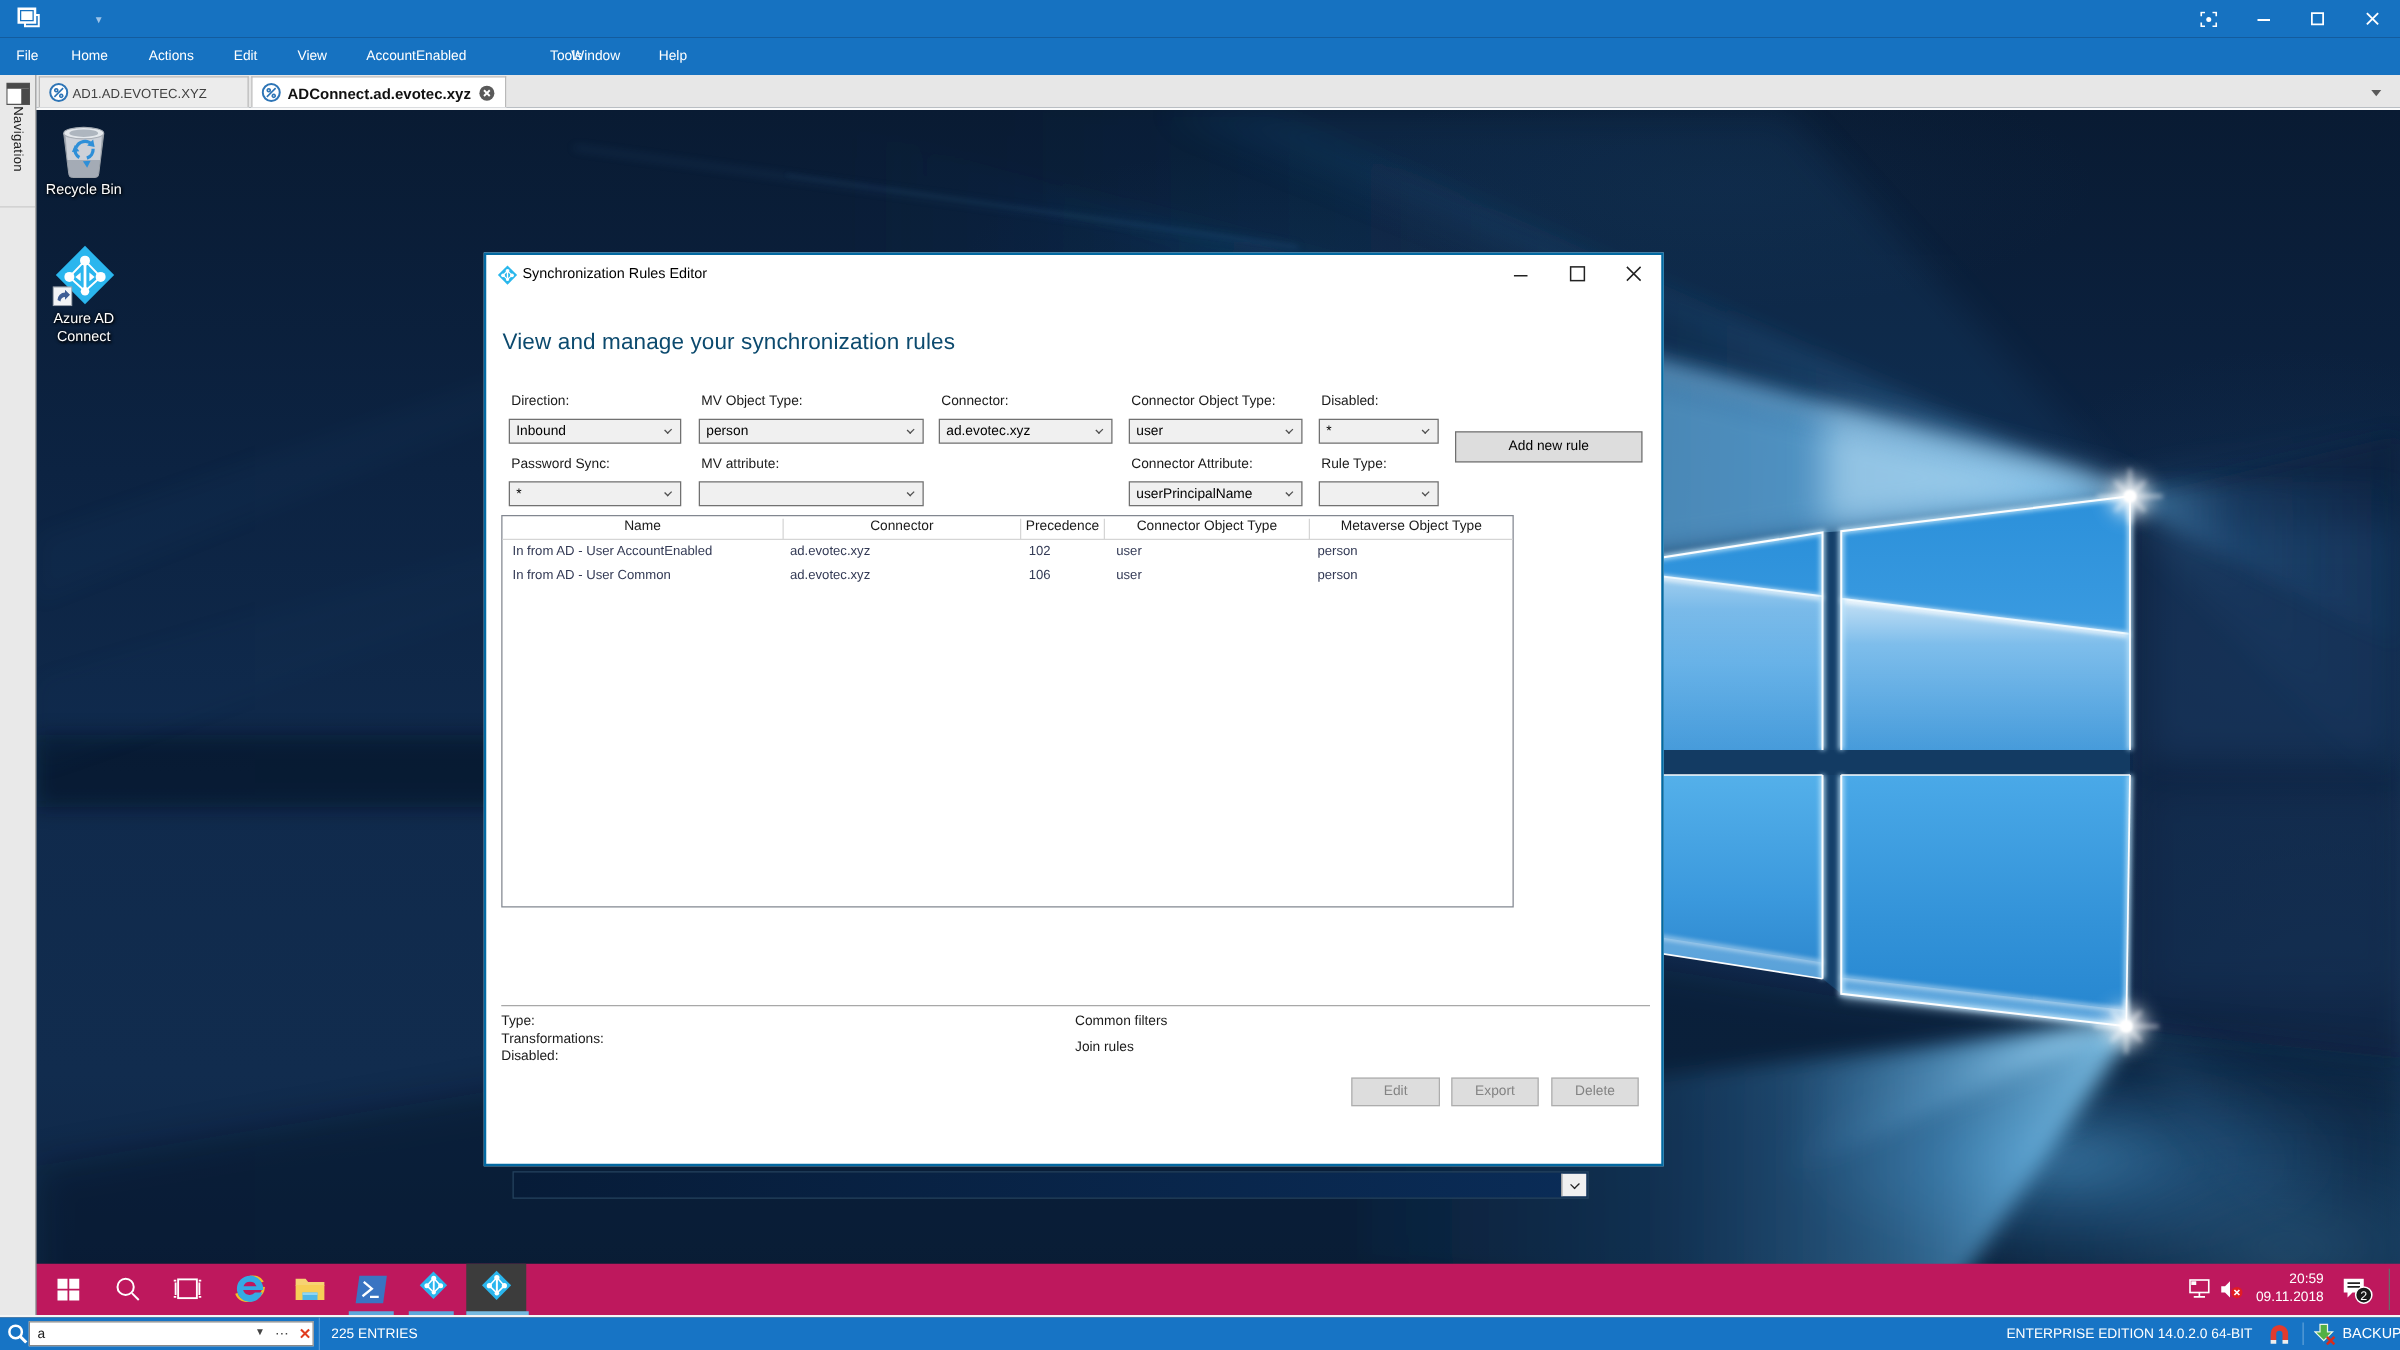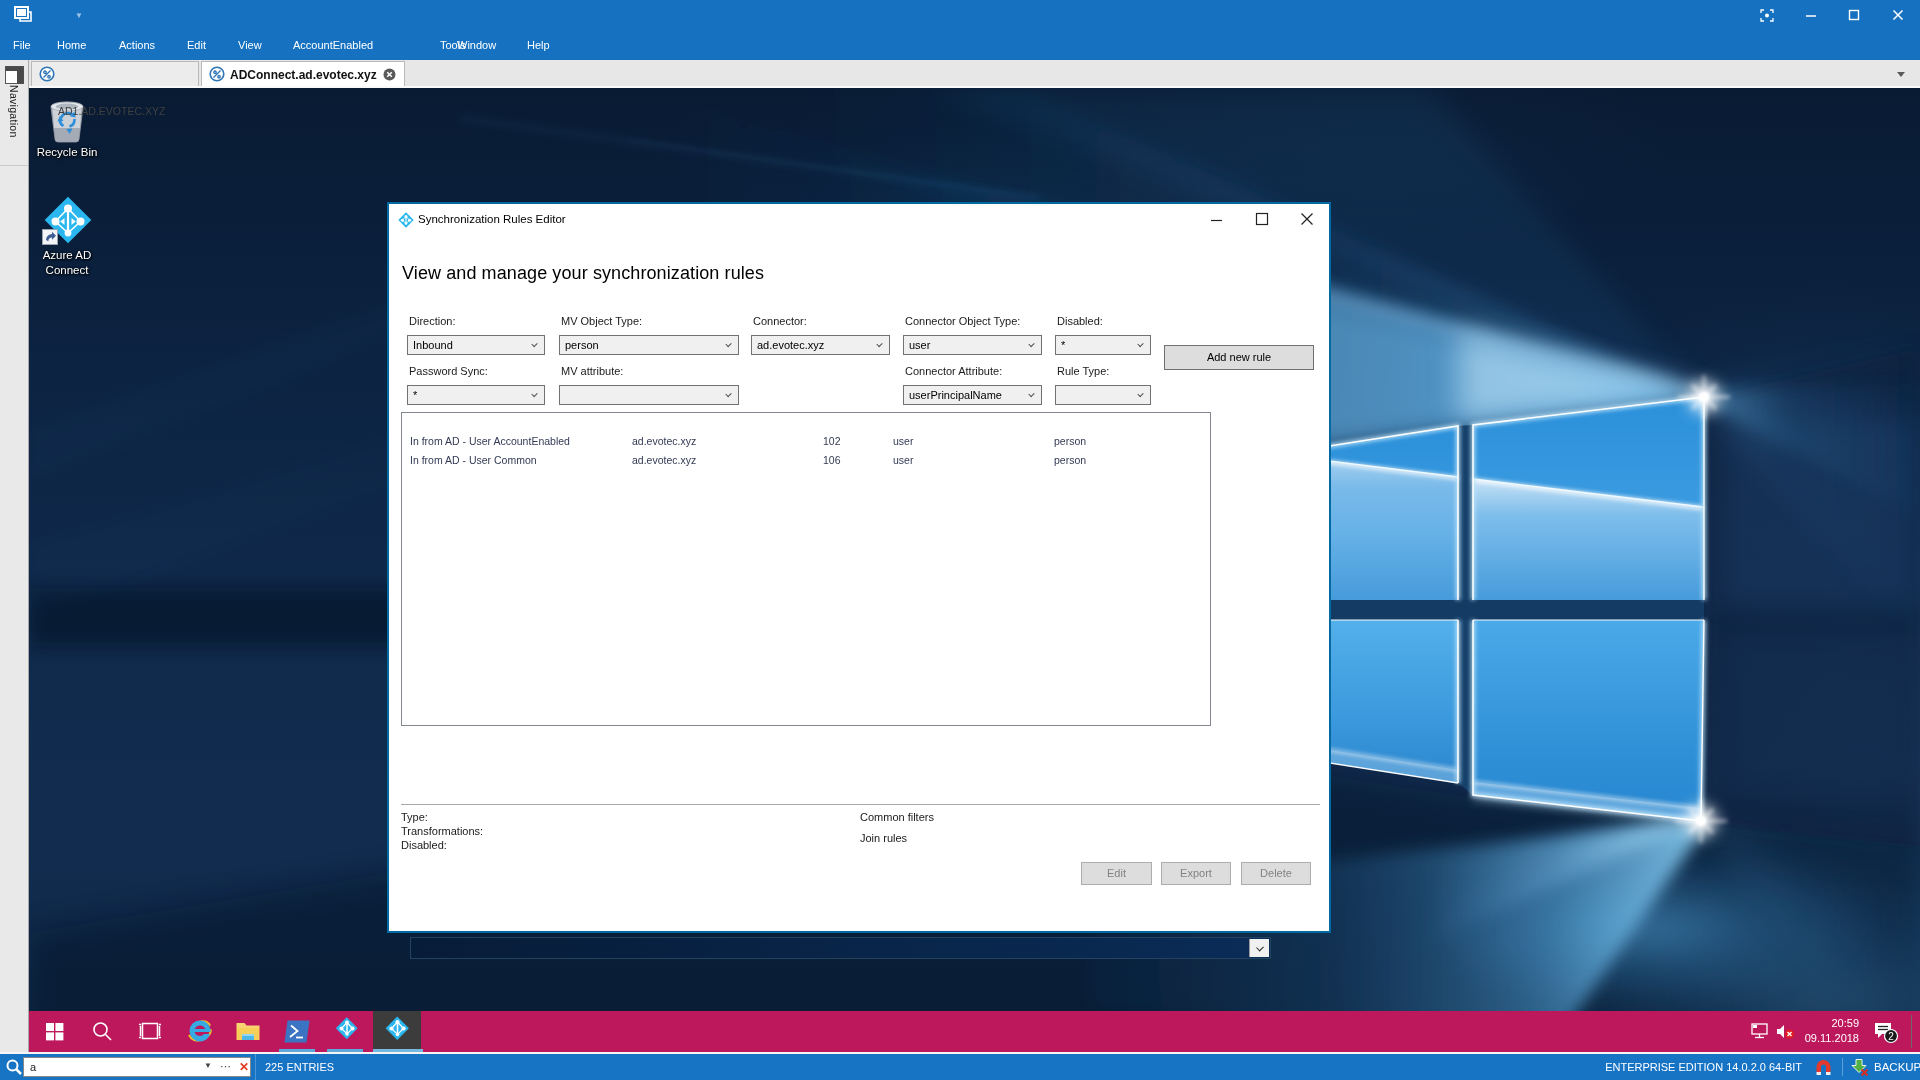--- a/index.html
+++ b/index.html
@@ -362,21 +362,21 @@
       <line x1="8" y1="4.6" x2="8" y2="11.6" stroke="#fff" stroke-width="1.1"></line>
     </svg>
     <div class="abs" style="left:29px;top:9px;font-size:11.5px;color:#000;">Synchronization Rules Editor</div>
 
     <svg class="abs" style="left:822px;top:8px;" width="120" height="14" viewBox="0 0 120 14">
       <line x1="0" y1="8.5" x2="11" y2="8.5" stroke="#222" stroke-width="1.2"></line>
       <rect x="45.5" y="1.5" width="11" height="11" fill="none" stroke="#222" stroke-width="1.2"></rect>
       <path d="M90.5 1.5 L101.5 12.5 M101.5 1.5 L90.5 12.5" stroke="#222" stroke-width="1.2"></path>
     </svg>
 
-    <div class="abs" style="left:13px;top:59px;font-size:18px;color:#000000;letter-spacing:0.1px;">View and manage your synchronization rules</div>
+    <div class="abs" style="left:13px;top:59px;font-size:18px;color:#0c4a6e;letter-spacing:0.1px;">View and manage your synchronization rules</div>
 
     <div class="lbl" style="left:20px;top:111px;">Direction:</div>
     <div class="lbl" style="left:172px;top:111px;">MV Object Type:</div>
     <div class="lbl" style="left:364px;top:111px;">Connector:</div>
     <div class="lbl" style="left:516px;top:111px;">Connector Object Type:</div>
     <div class="lbl" style="left:668px;top:111px;">Disabled:</div>
 
     <div class="combo" style="left:18px;top:131px;width:138px;">Inbound<span class="arr"></span></div>
     <div class="combo" style="left:170px;top:131px;width:180px;">person<span class="arr"></span></div>
     <div class="combo" style="left:362px;top:131px;width:139px;">ad.evotec.xyz<span class="arr"></span></div>
@@ -392,20 +392,27 @@
     <div class="combo" style="left:18px;top:181px;width:138px;">*<span class="arr"></span></div>
     <div class="combo" style="left:170px;top:181px;width:180px;">
         <span class="arr"></span>
       </div>
     <div class="combo" style="left:514px;top:181px;width:139px;">userPrincipalName<span class="arr"></span></div>
     <div class="combo" style="left:666px;top:181px;width:96px;">
         <span class="arr"></span>
       </div>
 
     <div class="abs" style="left:12px;top:208px;width:810px;height:314px;border:1px solid #828790;background:#fff;">
+      <div class="abs" style="left:0;top:0;width:100%;height:19px;border-bottom:1px solid #d5d5d5;">
+        <div class="abs" style="left:0;top:2px;width:224px;text-align:center;">Name</div>
+        <div class="abs" style="left:224px;top:2px;width:190px;text-align:center;border-left:1px solid #d5d5d5;height:17px;">Connector</div>
+        <div class="abs" style="left:414px;top:2px;width:67px;text-align:center;border-left:1px solid #d5d5d5;height:17px;">Precedence</div>
+        <div class="abs" style="left:481px;top:2px;width:164px;text-align:center;border-left:1px solid #d5d5d5;height:17px;">Connector Object Type</div>
+        <div class="abs" style="left:645px;top:2px;width:163px;text-align:center;border-left:1px solid #d5d5d5;height:17px;">Metaverse Object Type</div>
+      </div>
       <div class="abs" style="left:0;top:19px;width:100%;height:19px;color:#333a55;font-size:10.5px;">
         <div class="abs" style="left:8px;top:3px;">In from AD - User AccountEnabled</div>
         <div class="abs" style="left:230px;top:3px;">ad.evotec.xyz</div>
         <div class="abs" style="left:421px;top:3px;">102</div>
         <div class="abs" style="left:491px;top:3px;">user</div>
         <div class="abs" style="left:652px;top:3px;">person</div>
       </div>
       <div class="abs" style="left:0;top:38px;width:100%;height:19px;color:#333a55;font-size:10.5px;">
         <div class="abs" style="left:8px;top:3px;">In from AD - User Common</div>
         <div class="abs" style="left:230px;top:3px;">ad.evotec.xyz</div>
@@ -468,21 +475,21 @@
   </svg>
   <div id="navtxt">Navigation</div>
   <div style="position:absolute;left:0;top:105px;width:28px;height:1px;background:#cccccc;"></div>
     </div>
   <div class="abs" id="tabstrip">
     <div class="tab" style="left:2px;width:168px;background:#ececec;border:1px solid #b9b9b9;border-bottom:none;">
       <svg class="ticon" viewBox="0 0 16 16">
           <circle cx="8" cy="8" r="6.8" fill="#fff" stroke="#2e75b6" stroke-width="1.6"></circle>
         <path d="M4.5 11.5 L11.5 4.5 M6 5 a1.2 1.2 0 1 0 0.01 0 M10 9.5 a1.2 1.2 0 1 0 0.01 0" stroke="#2e75b6" stroke-width="1.3" fill="none"></path>
         </svg>
-      <span style="position:absolute;left:26px;top:7px;margin-top:36px;">AD1.AD.EVOTEC.XYZ</span>
+      <span style="position:absolute;left:26px;top:7px;">AD1.AD.EVOTEC.XYZ</span>
     </div>
     <div class="tab" style="left:172px;width:204px;background:#fff;border:1px solid #b9b9b9;border-bottom:none;font-weight:bold;color:#111;font-size:12px;">
       <svg class="ticon" viewBox="0 0 16 16">
           <circle cx="8" cy="8" r="6.8" fill="#fff" stroke="#2e75b6" stroke-width="1.6"></circle>
         <path d="M4.5 11.5 L11.5 4.5 M6 5 a1.2 1.2 0 1 0 0.01 0 M10 9.5 a1.2 1.2 0 1 0 0.01 0" stroke="#2e75b6" stroke-width="1.3" fill="none"></path>
         </svg>
       <span style="position:absolute;left:28px;top:6px;">ADConnect.ad.evotec.xyz</span>
       <svg style="position:absolute;right:8px;top:6px;" width="13" height="13" viewBox="0 0 13 13">
         <circle cx="6.5" cy="6.5" r="6" fill="#5a5a5a"></circle>
         <path d="M4.2 4.2 L8.8 8.8 M8.8 4.2 L4.2 8.8" stroke="#fff" stroke-width="1.5"></path>

